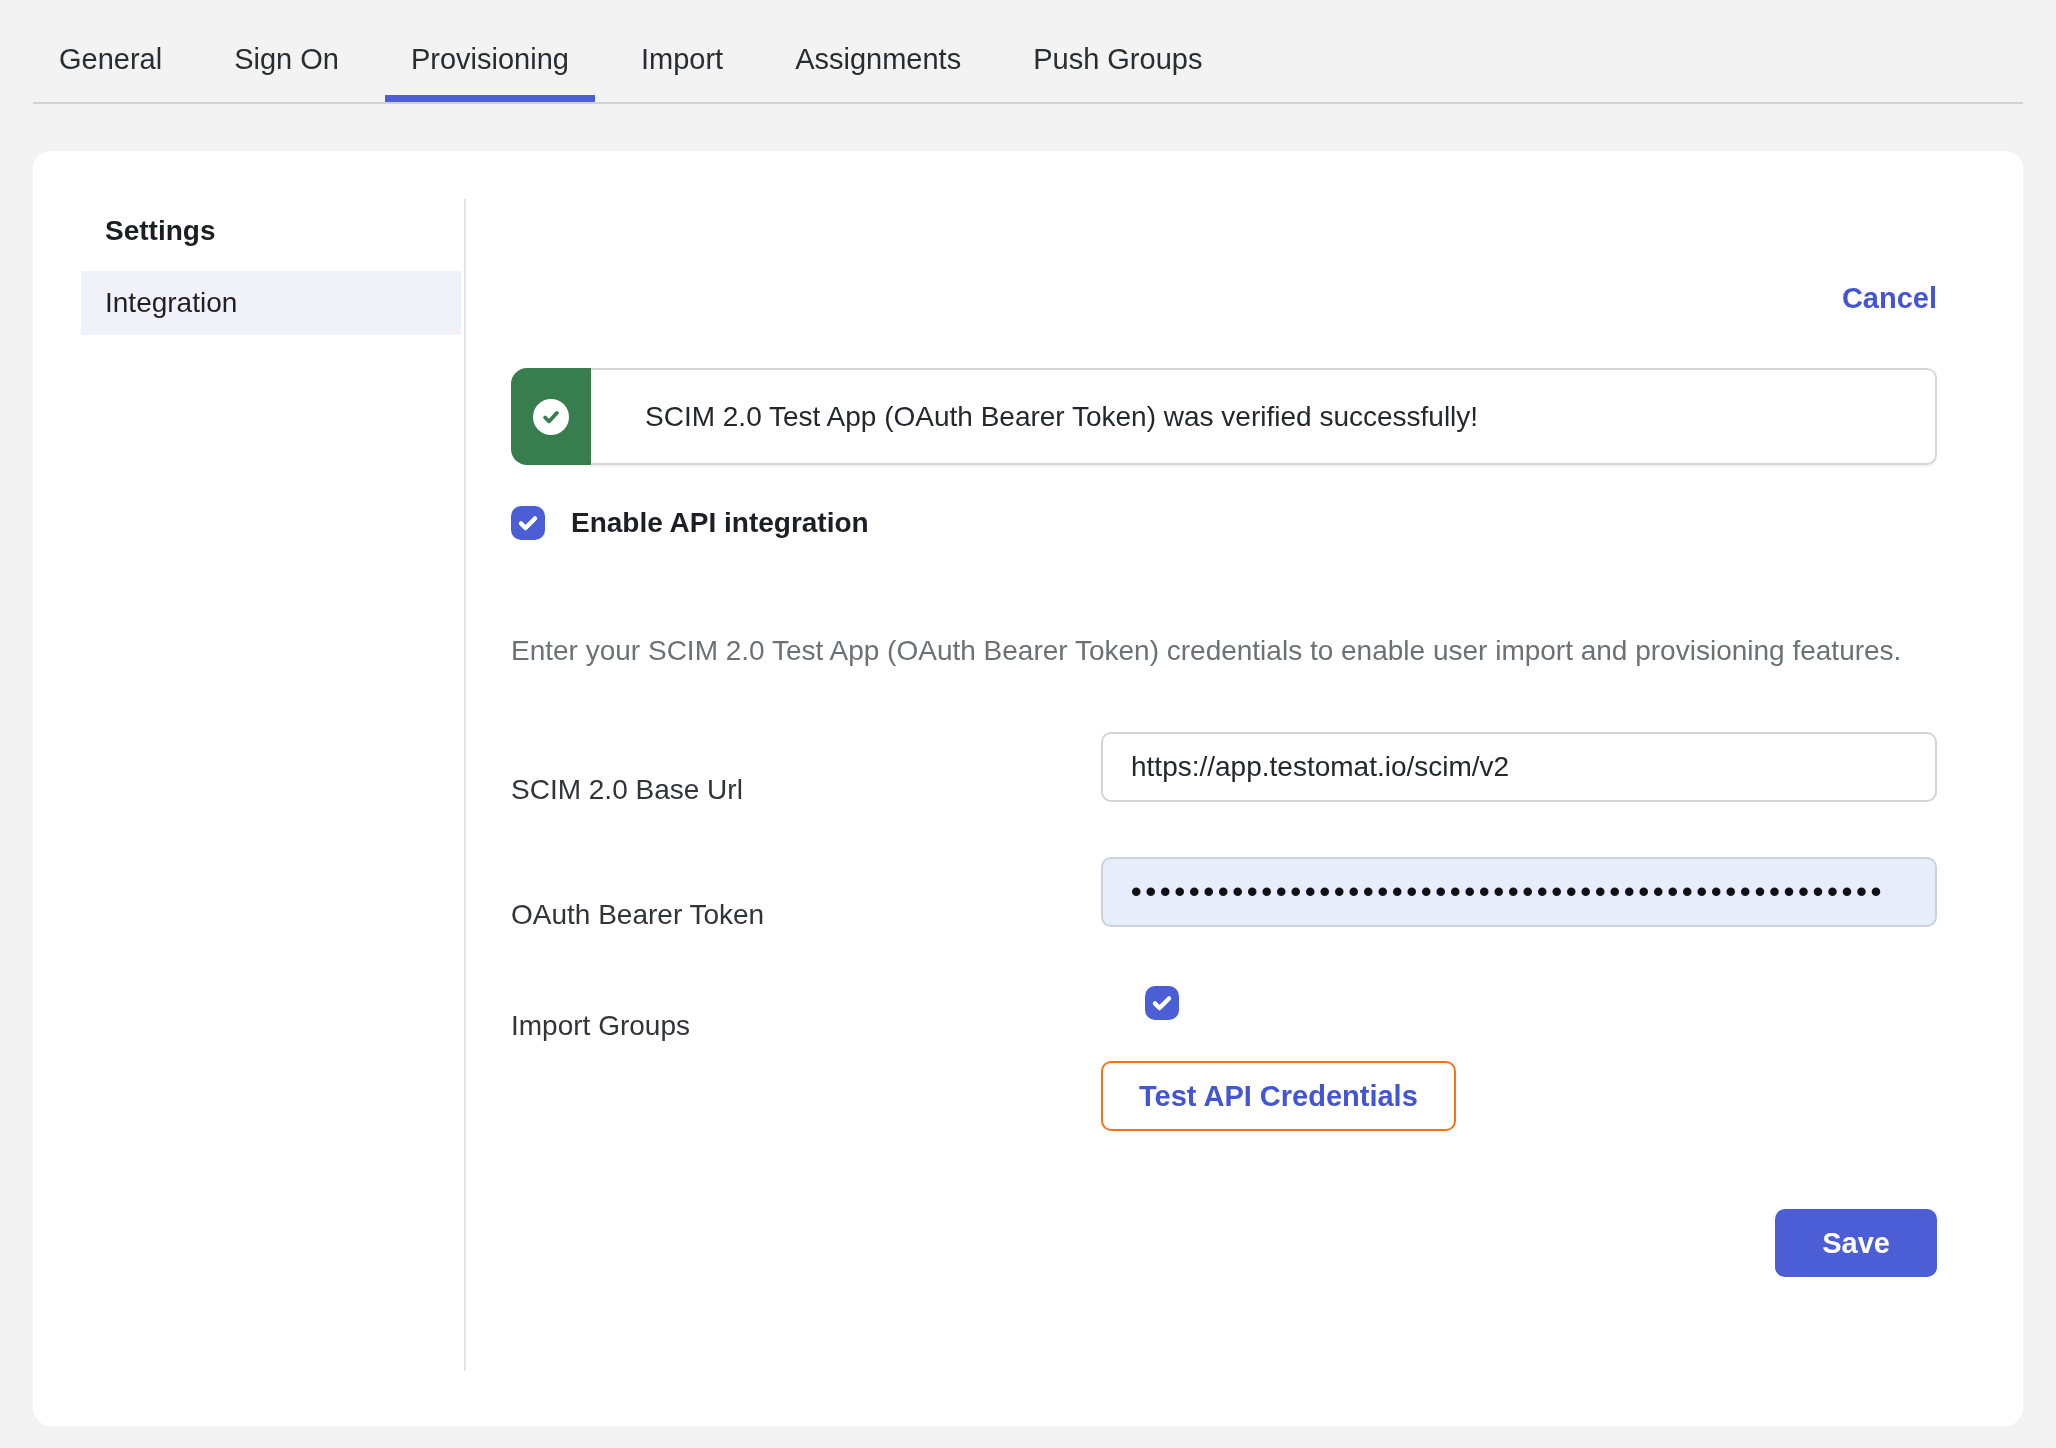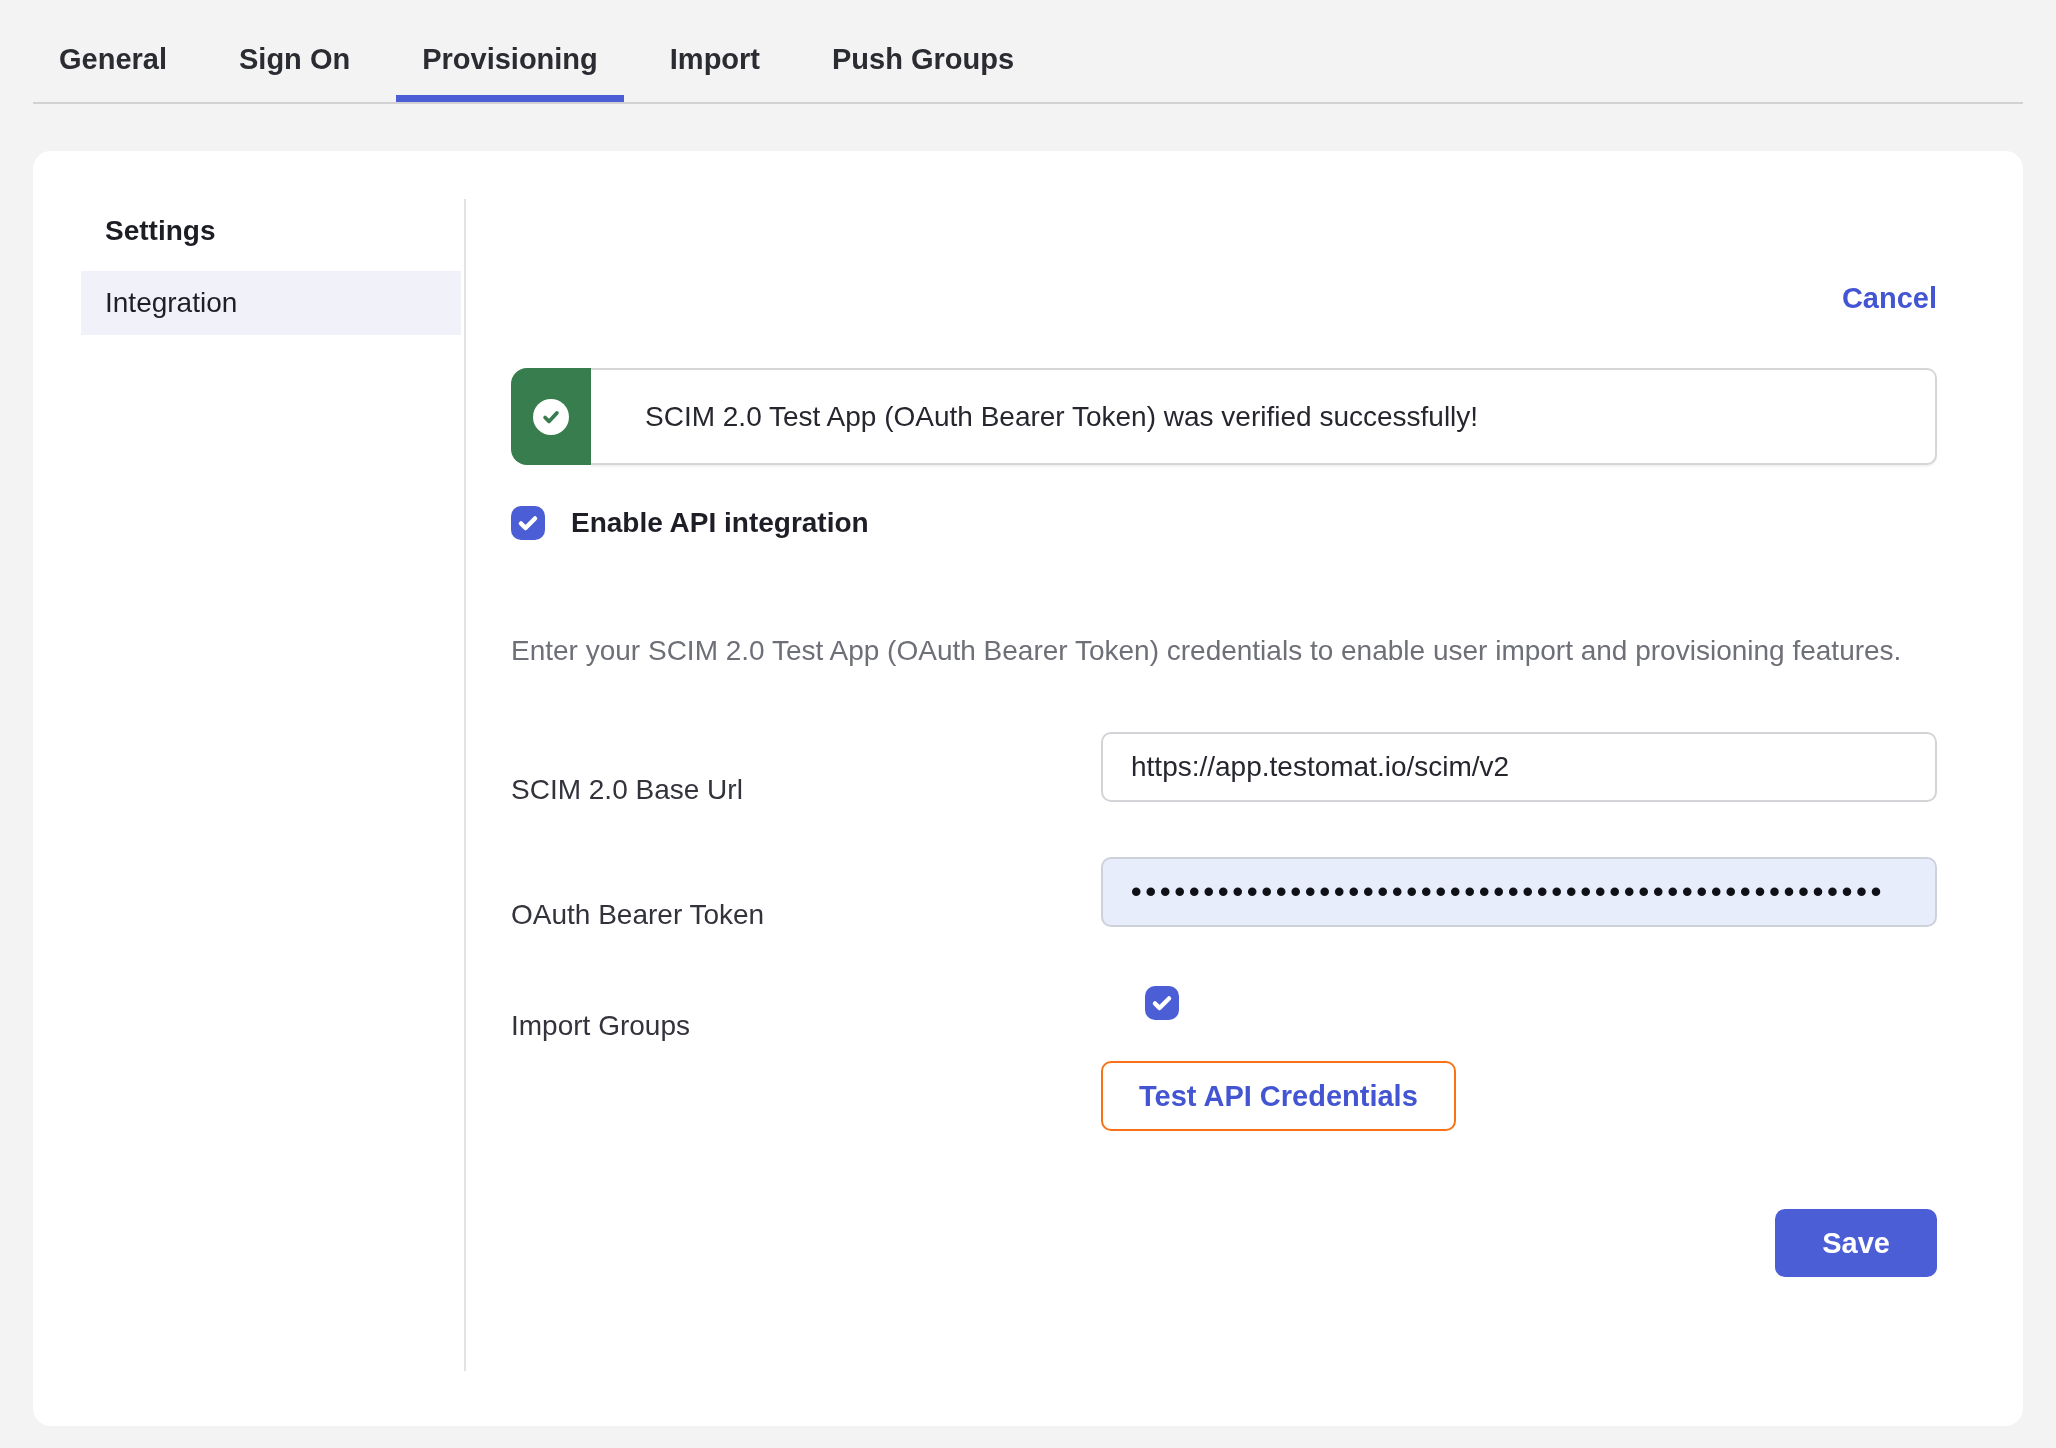--- a/index.html
+++ b/index.html
@@ -18,21 +18,21 @@
     align-items: stretch;
     border-bottom: 2px solid #d2d2d4;
     padding-top: 16px;
   }
   .tab {
     display: flex;
     align-items: center;
     padding: 0 26px;
     margin-right: 20px;
     font-size: 29px;
-    font-weight: 700;
+    font-weight: 400;
     color: #2b2c31;
     cursor: pointer;
     white-space: nowrap;
   }
   .tab.active { box-shadow: inset 0 -7px 0 #4c5ed6; }
   
   .card {
     position: relative;
     margin: 47px 33px 22px 33px;
     height: 1275px;
@@ -193,20 +193,21 @@
   }
 </style>
 </head>
 <body>
 
 <nav class="tabbar">
   <div class="tab">General</div>
   <div class="tab">Sign On</div>
   <div class="tab active">Provisioning</div>
   <div class="tab">Import</div>
+  <div class="tab">Assignments</div>
   <div class="tab">Push Groups</div>
 </nav>
 
 <div class="card">
 
   <aside class="sidebar">
     <div class="sidebar-title">Settings</div>
     <div class="sidebar-item active">
       <span>Integration</span>
     </div>

